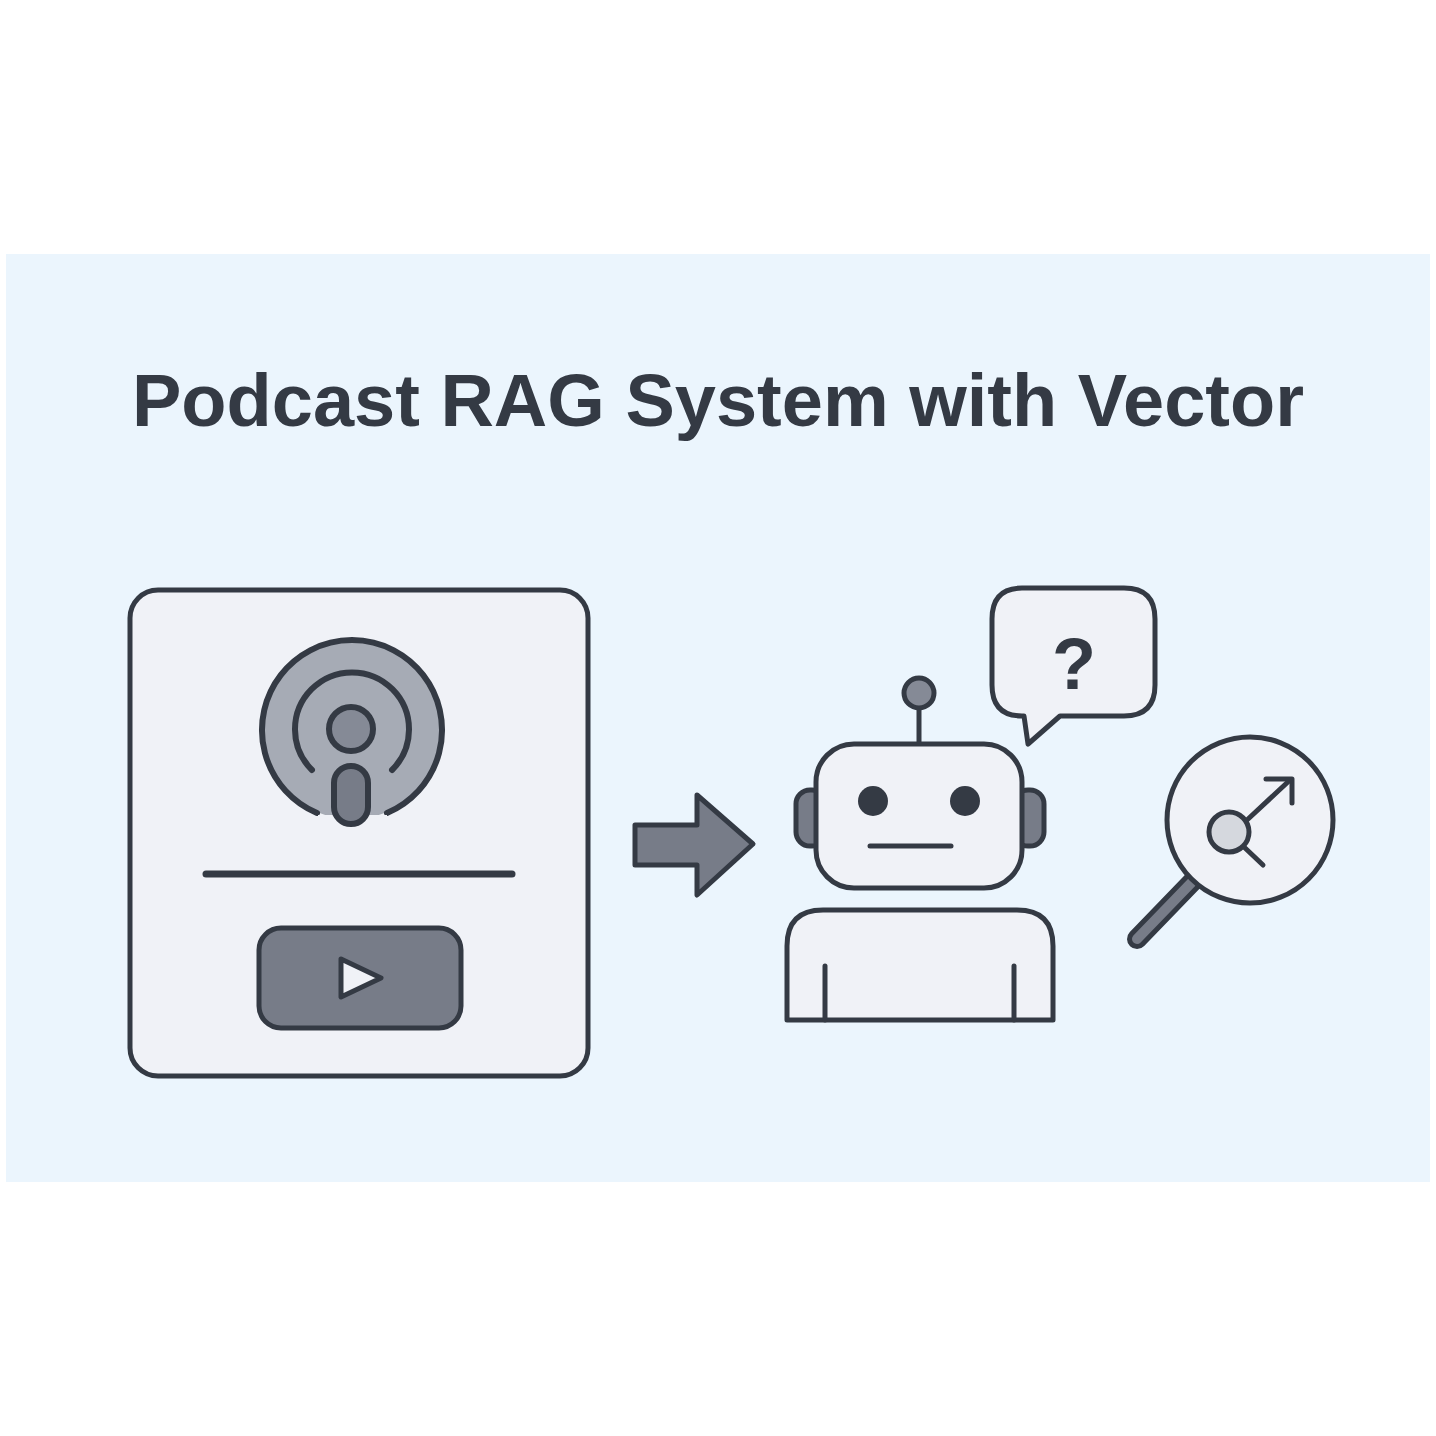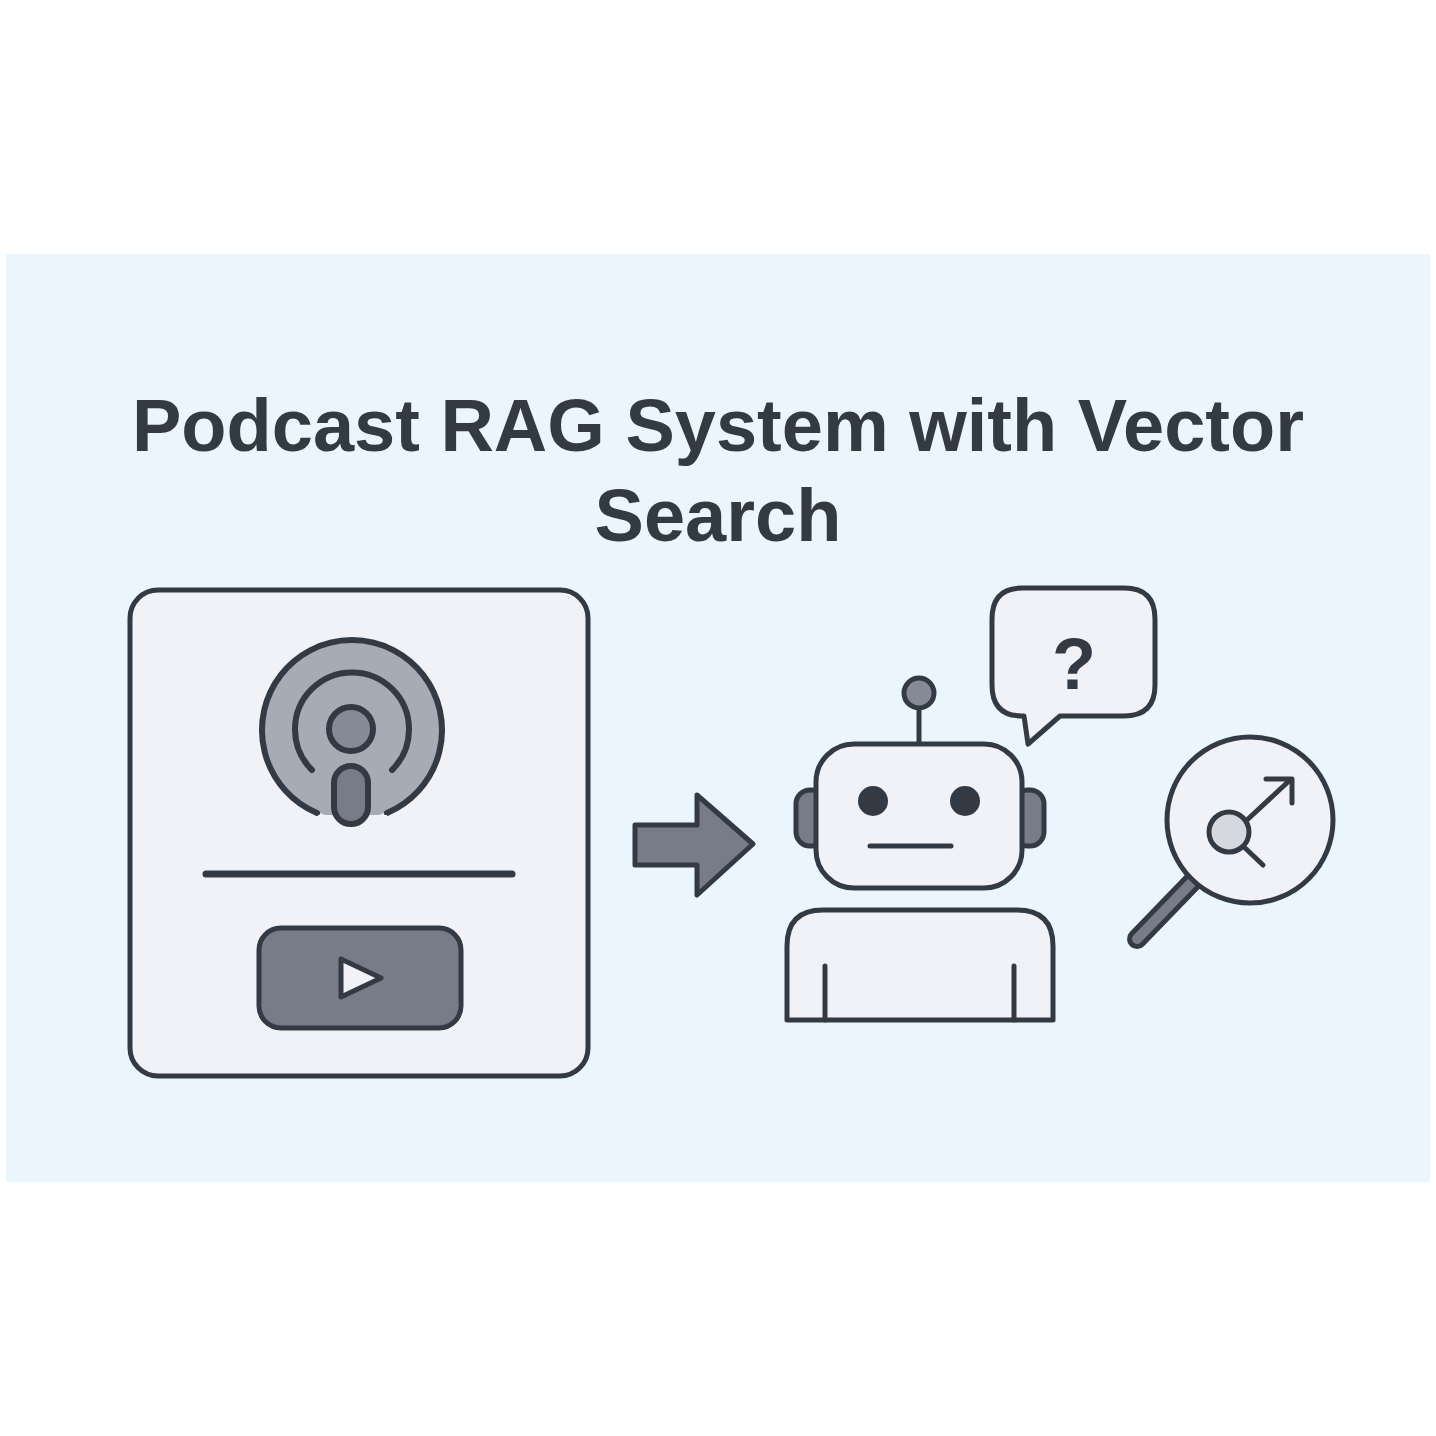--- a/index.html
+++ b/index.html
@@ -7,33 +7,32 @@
     width: 1436px; height: 1436px; background: #ffffff; position: relative; overflow: hidden;
     font-family: "Liberation Sans", sans-serif;
   }
   .panel {
     position: absolute; left: 6px; top: 254px; width: 1424px; height: 928px;
     background: #ebf5fd;
   }
   .title {
     position: absolute; left: 0; top: 356px; width: 1436px; text-align: center;
     font-family: "Liberation Sans", sans-serif; font-weight: bold;
-    font-size: 74px; line-height: 90px; color: #343a44; letter-spacing: 0px; margin-top: 25px;
+    font-size: 74px; line-height: 90px; color: #343a44; letter-spacing: 0px;
   }
   .title span { display: block; }
   svg.art { position: absolute; left: 0; top: 0; }
 </style>
 </head>
 <body>
 
 <div class="panel"></div>
 
 <div class="title">
   <span>Podcast RAG System with Vector</span>
-  <span>Search</span>
 </div>
 
 <svg class="art" width="1436" height="1436" viewBox="0 0 1436 1436">
 
   <g>
     <rect x="130" y="590" width="458" height="486" rx="28" ry="28" fill="#f0f2f7" stroke="#343a44" stroke-width="5"></rect>
   </g>
 
   <g>
     <circle cx="352" cy="729" r="90" fill="#a6abb5" stroke="none"></circle>

